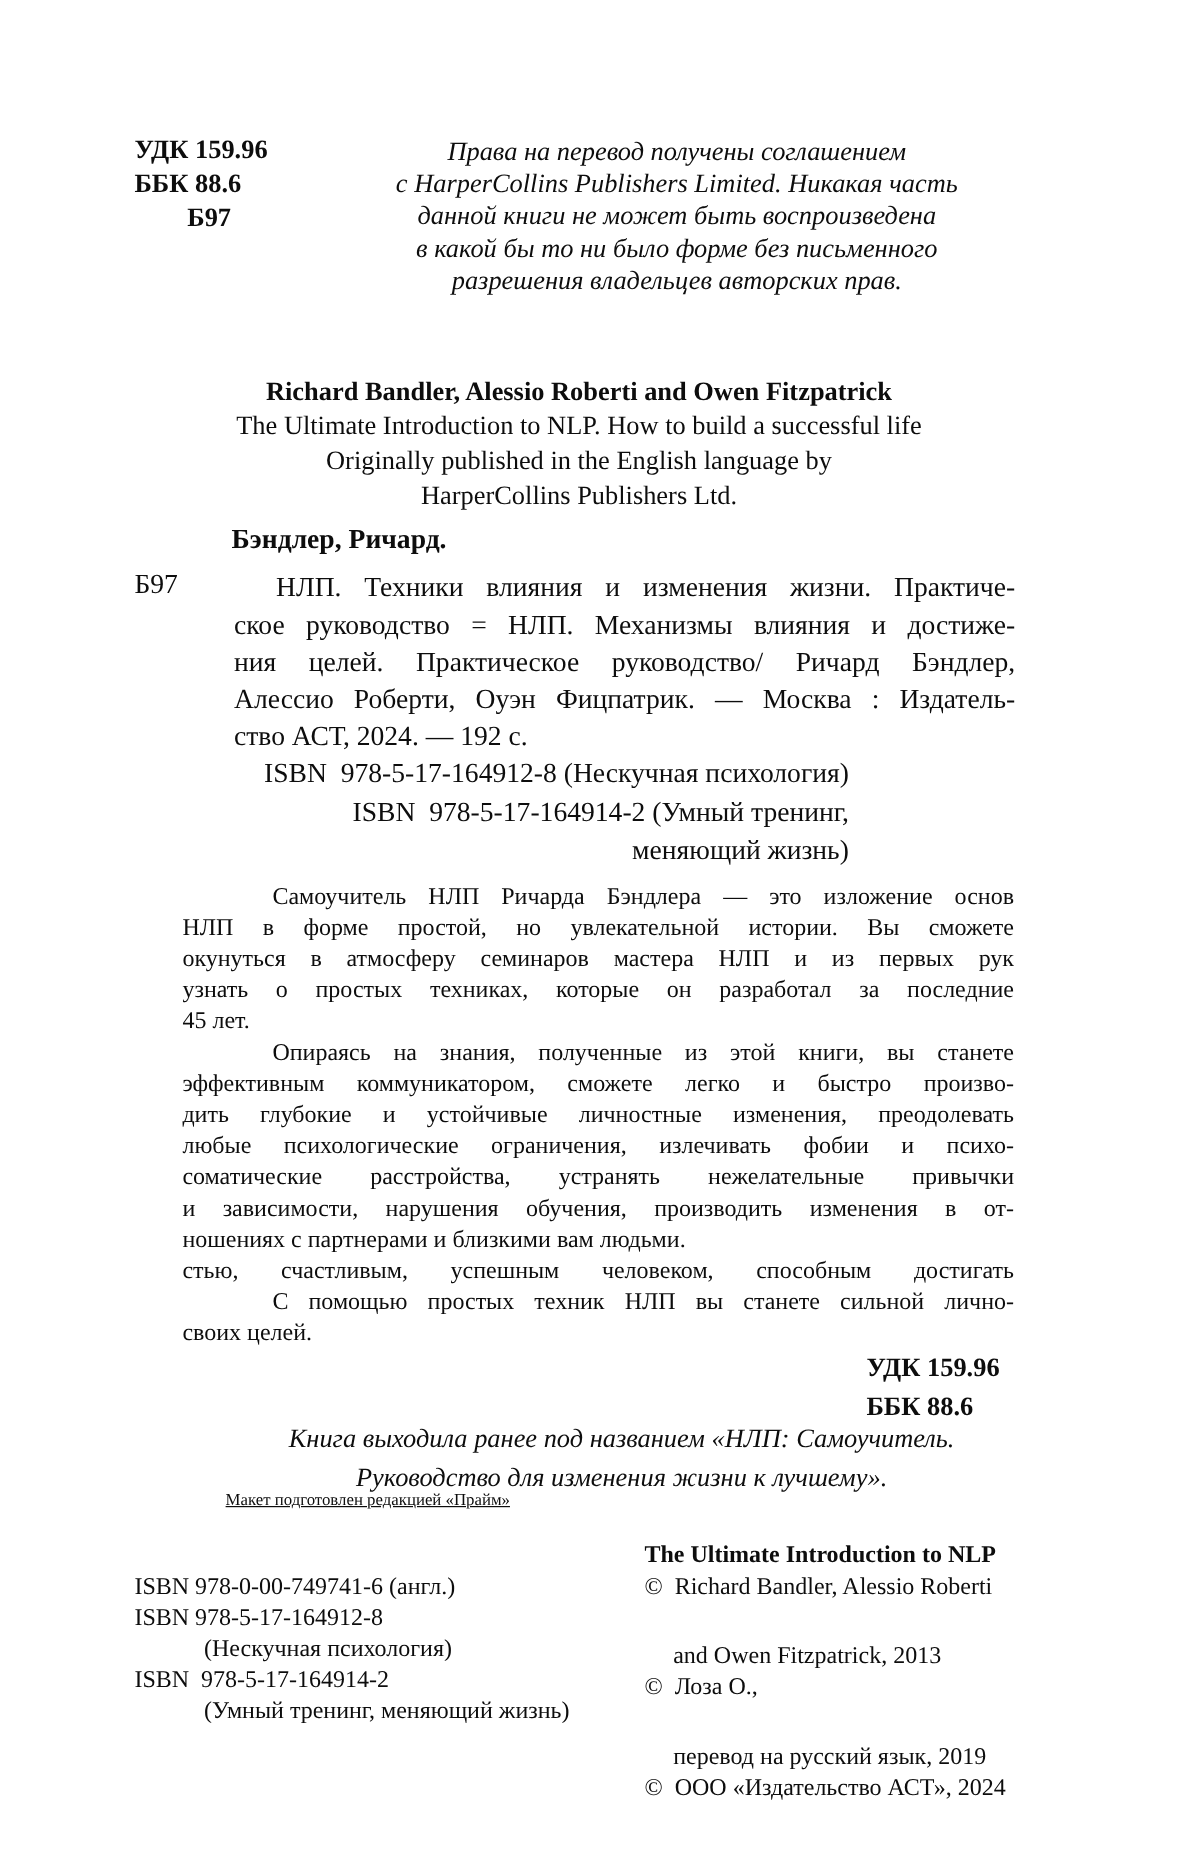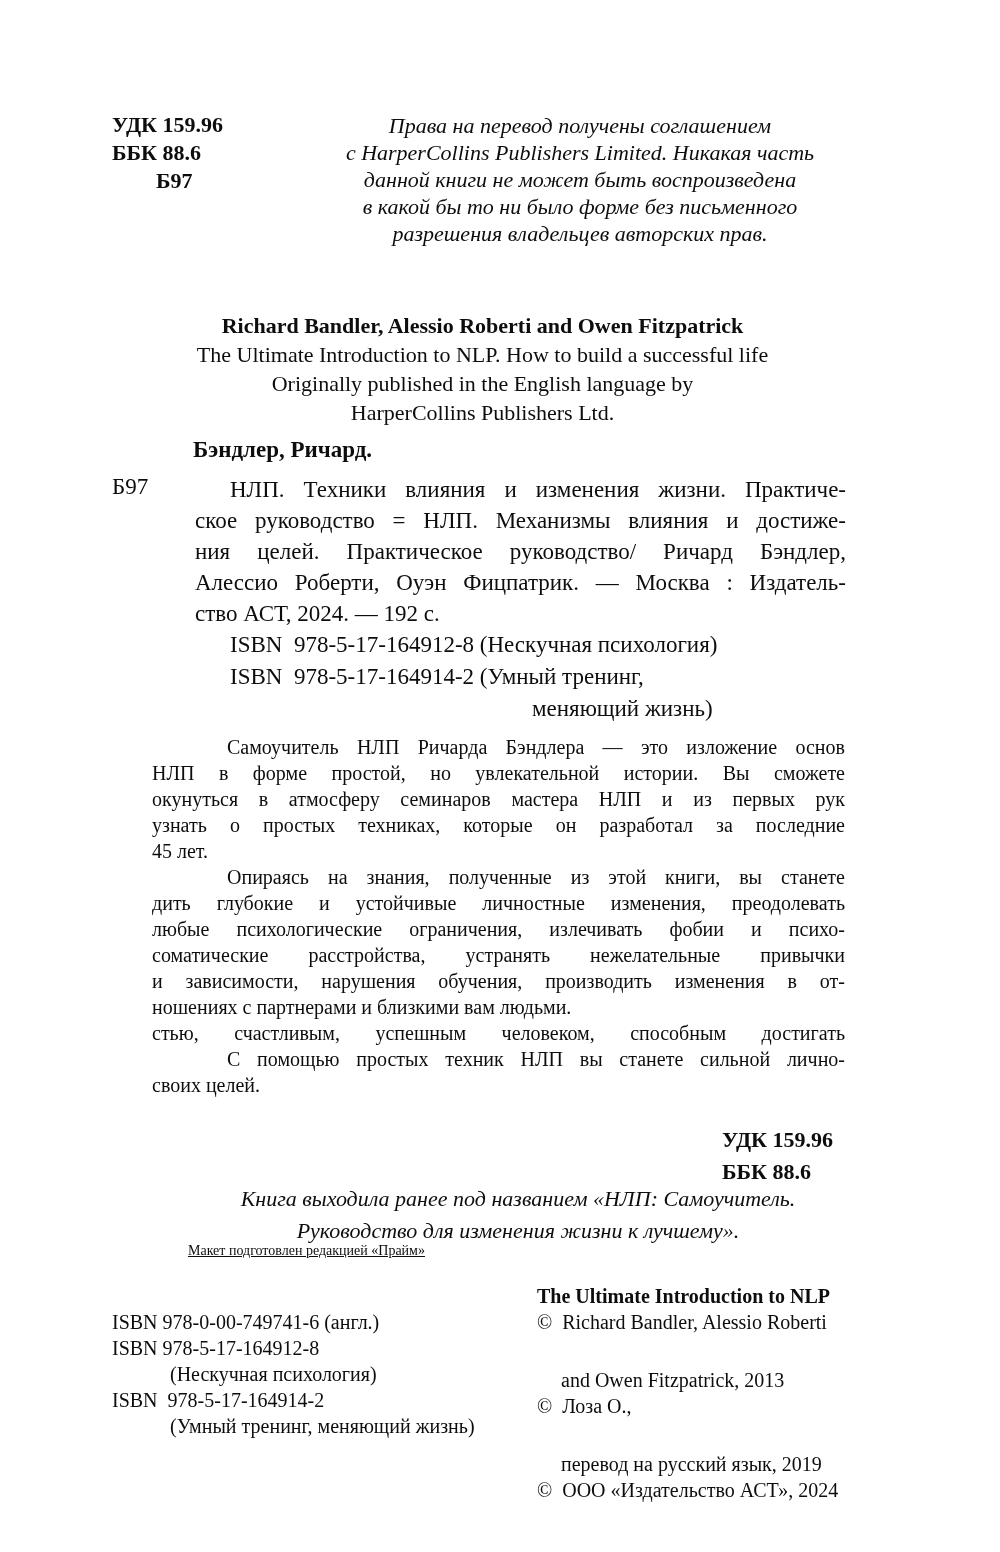--- a/index.html
+++ b/index.html
@@ -14,33 +14,33 @@
   .abs{position:absolute;}
   .line{white-space:pre-wrap;}
   .j{text-align:justify;text-align-last:justify;}
   .bold{font-weight:bold;}
 
   
   #codes-top{left:112px;top:111px;font-size:22px;line-height:28px;font-weight:bold;}
   #codes-top .code-indent{padding-left:44px;}
 
   
-  #rights{left:300px;top:112px;width:560px;font-style:italic;font-size:22px;line-height:27px;text-align:center;}
+  #rights{left:284px;top:112px;width:560px;font-style:italic;font-size:22px;line-height:27px;text-align:center;}
 
   
   #original{left:130px;top:311px;width:705px;font-size:22px;line-height:29px;text-align:center;}
 
   
   #catalog-heading{left:193px;top:437px;font-size:23px;font-weight:bold;}
   #code-b97{left:112px;top:474px;font-size:23px;}
   #catalog{left:195px;top:474px;width:651px;font-size:23px;line-height:31px;}
   #catalog .firstline{padding-left:35px;font-family:Liberation Serif, serif;}
 
   
-  #isbn-mid{left:230px;top:629px;font-size:23px;line-height:32px;}
+  #isbn-mid{left:220px;top:629px;font-size:23px;line-height:32px;text-align:right;}
   #isbn-mid .wrapline{padding-left:302px;}
 
   
   #annotation{left:152px;top:734px;width:693px;font-size:20px;line-height:26px;}
   #annotation .ind{padding-left:75px;}
 
   
   #udk-bottom{left:722px;top:1124px;font-size:22px;line-height:32px;font-weight:bold;}
 
   
@@ -95,20 +95,21 @@
   <div class="line wrapline">меняющий жизнь)</div>
 </div>
 
 <div id="annotation" class="abs">
   <div class="line j ind">Самоучитель НЛП Ричарда Бэндлера — это изложение основ</div>
   <div class="line j">НЛП в форме простой, но увлекательной истории. Вы сможете</div>
   <div class="line j">окунуться в атмосферу семинаров мастера НЛП и из первых рук</div>
   <div class="line j">узнать о простых техниках, которые он разработал за последние</div>
   <div class="line">45 лет.</div>
   <div class="line j ind">Опираясь на знания, полученные из этой книги, вы станете</div>
+  <div class="line j">эффективным коммуникатором, сможете легко и быстро произво-</div>
   <div class="line j">дить глубокие и устойчивые личностные изменения, преодолевать</div>
   <div class="line j">любые психологические ограничения, излечивать фобии и психо-</div>
   <div class="line j">соматические расстройства, устранять нежелательные привычки</div>
   <div class="line j">и зависимости, нарушения обучения, производить изменения в от-</div>
   <div class="line">ношениях с партнерами и близкими вам людьми.</div>
   <div class="line j">стью, счастливым, успешным человеком, способным достигать</div>
   <div class="line j ind">С помощью простых техник НЛП вы станете сильной лично-</div>
   <div class="line">своих целей.</div>
 </div>
 

